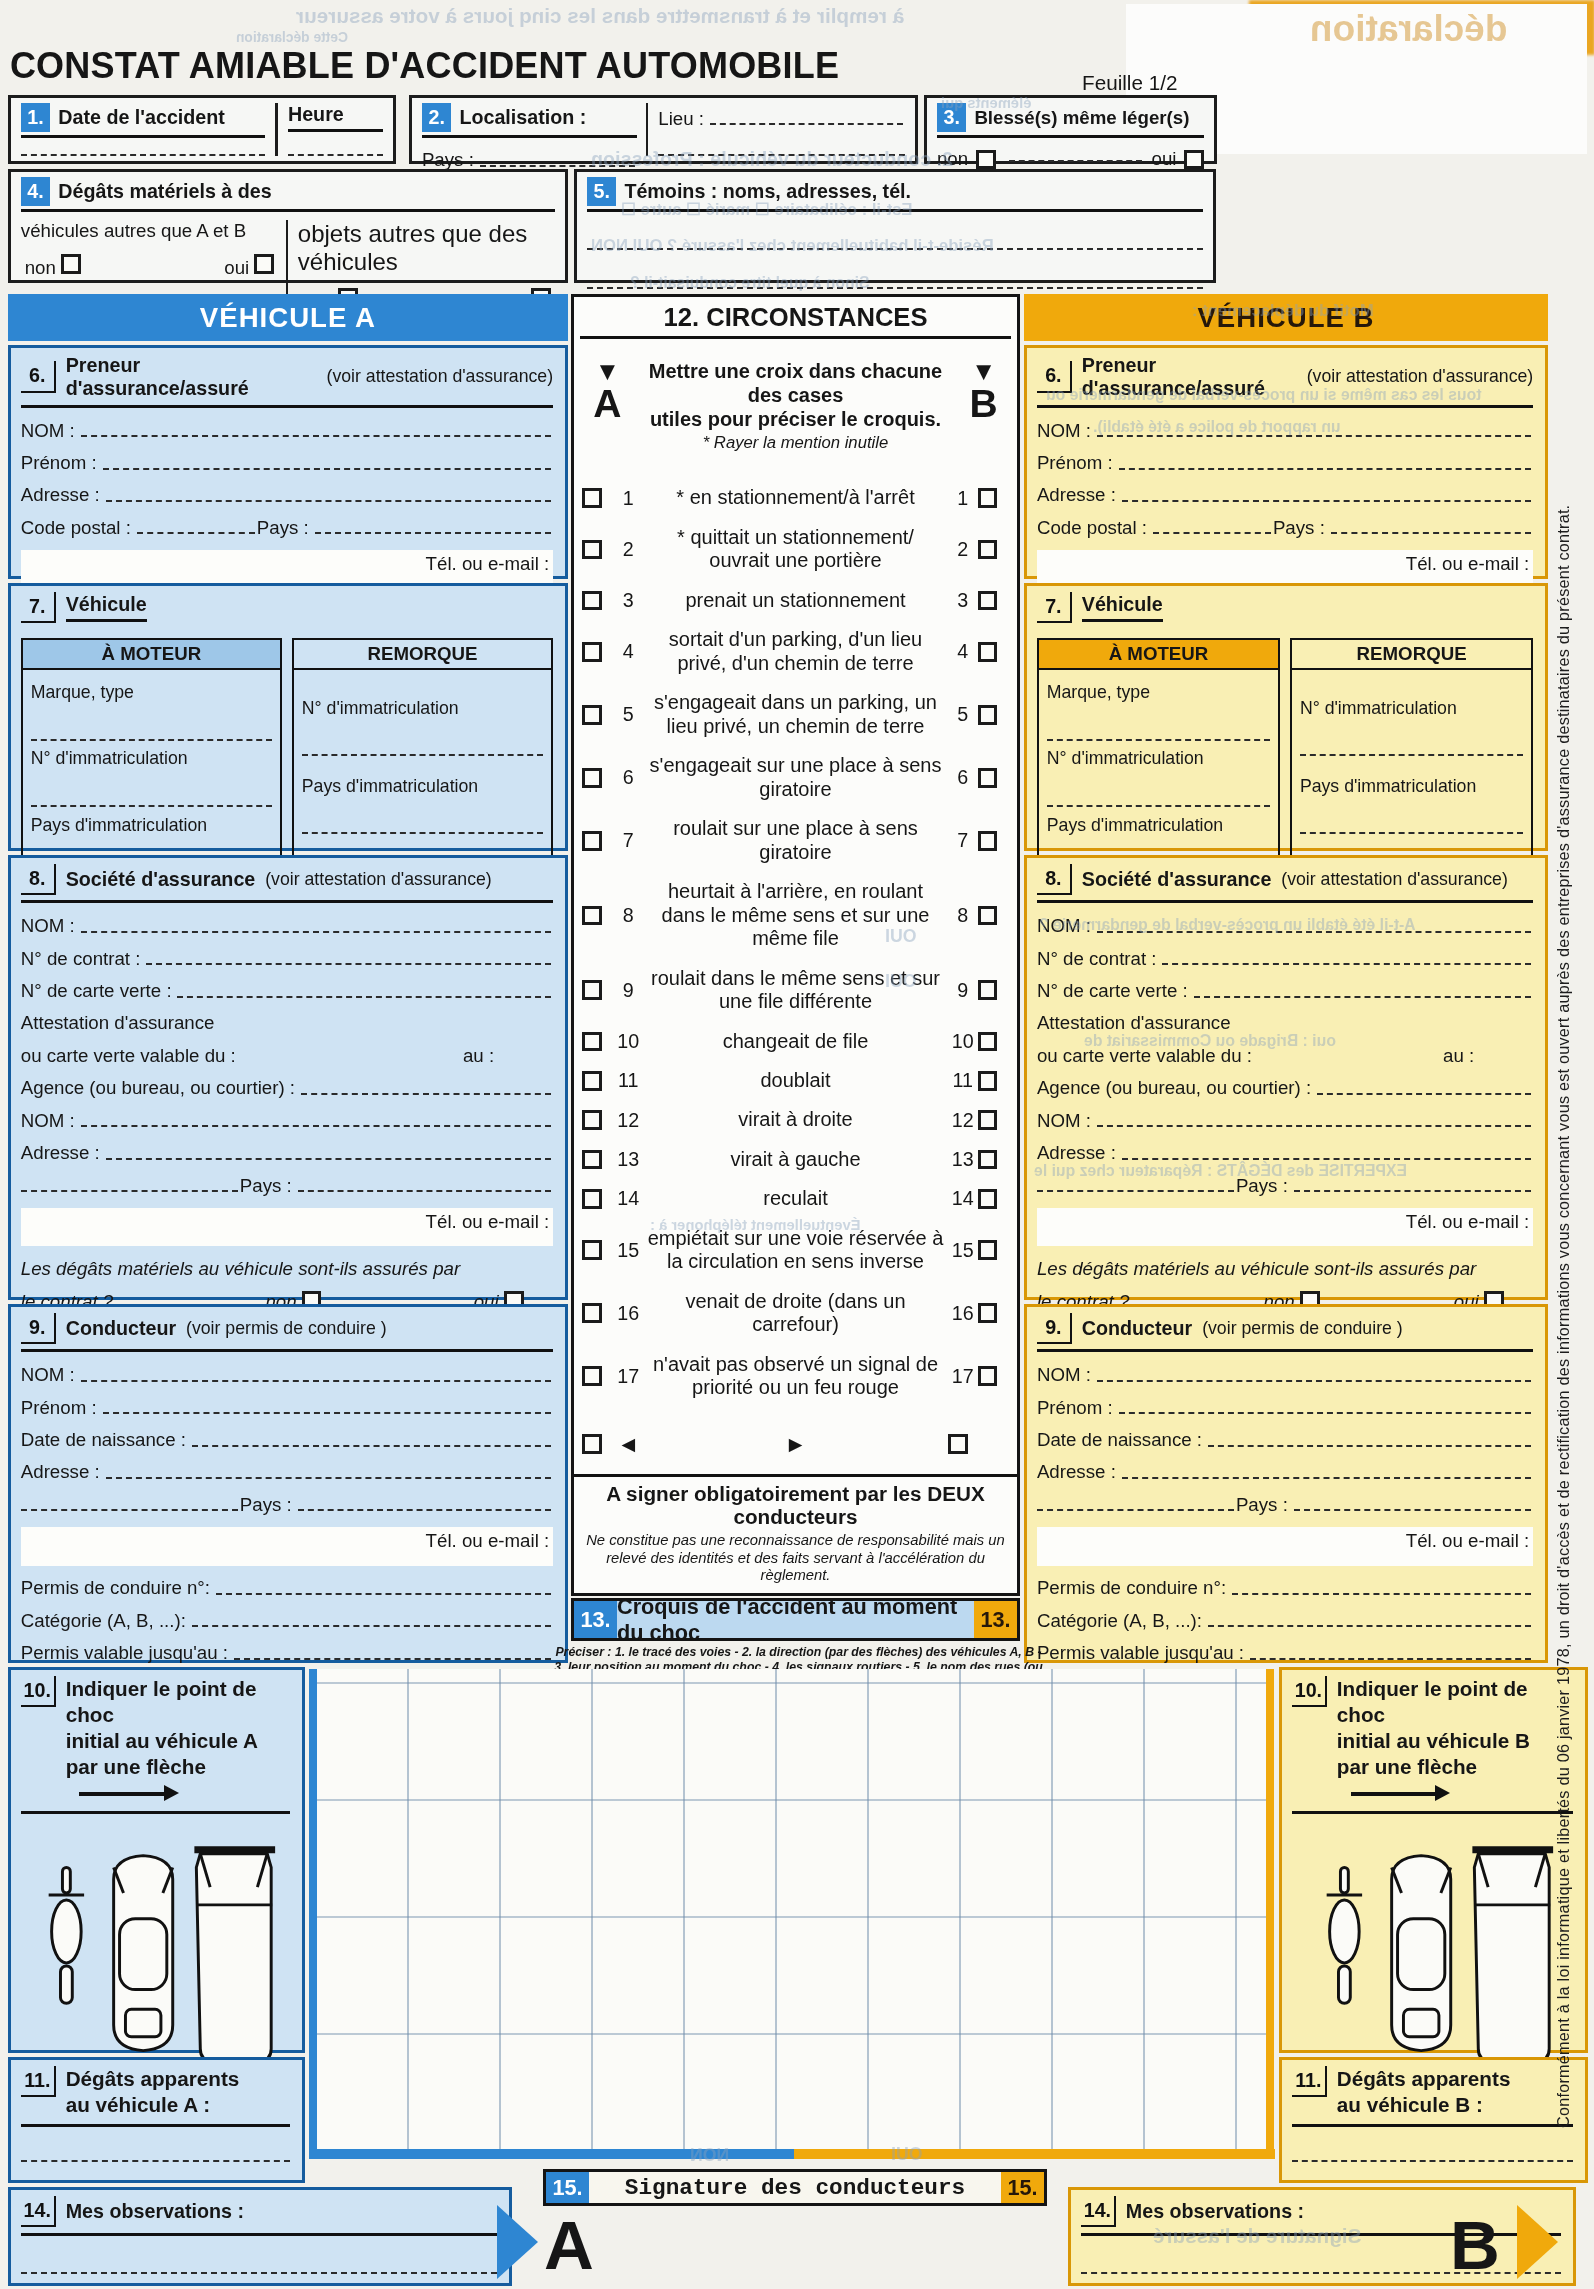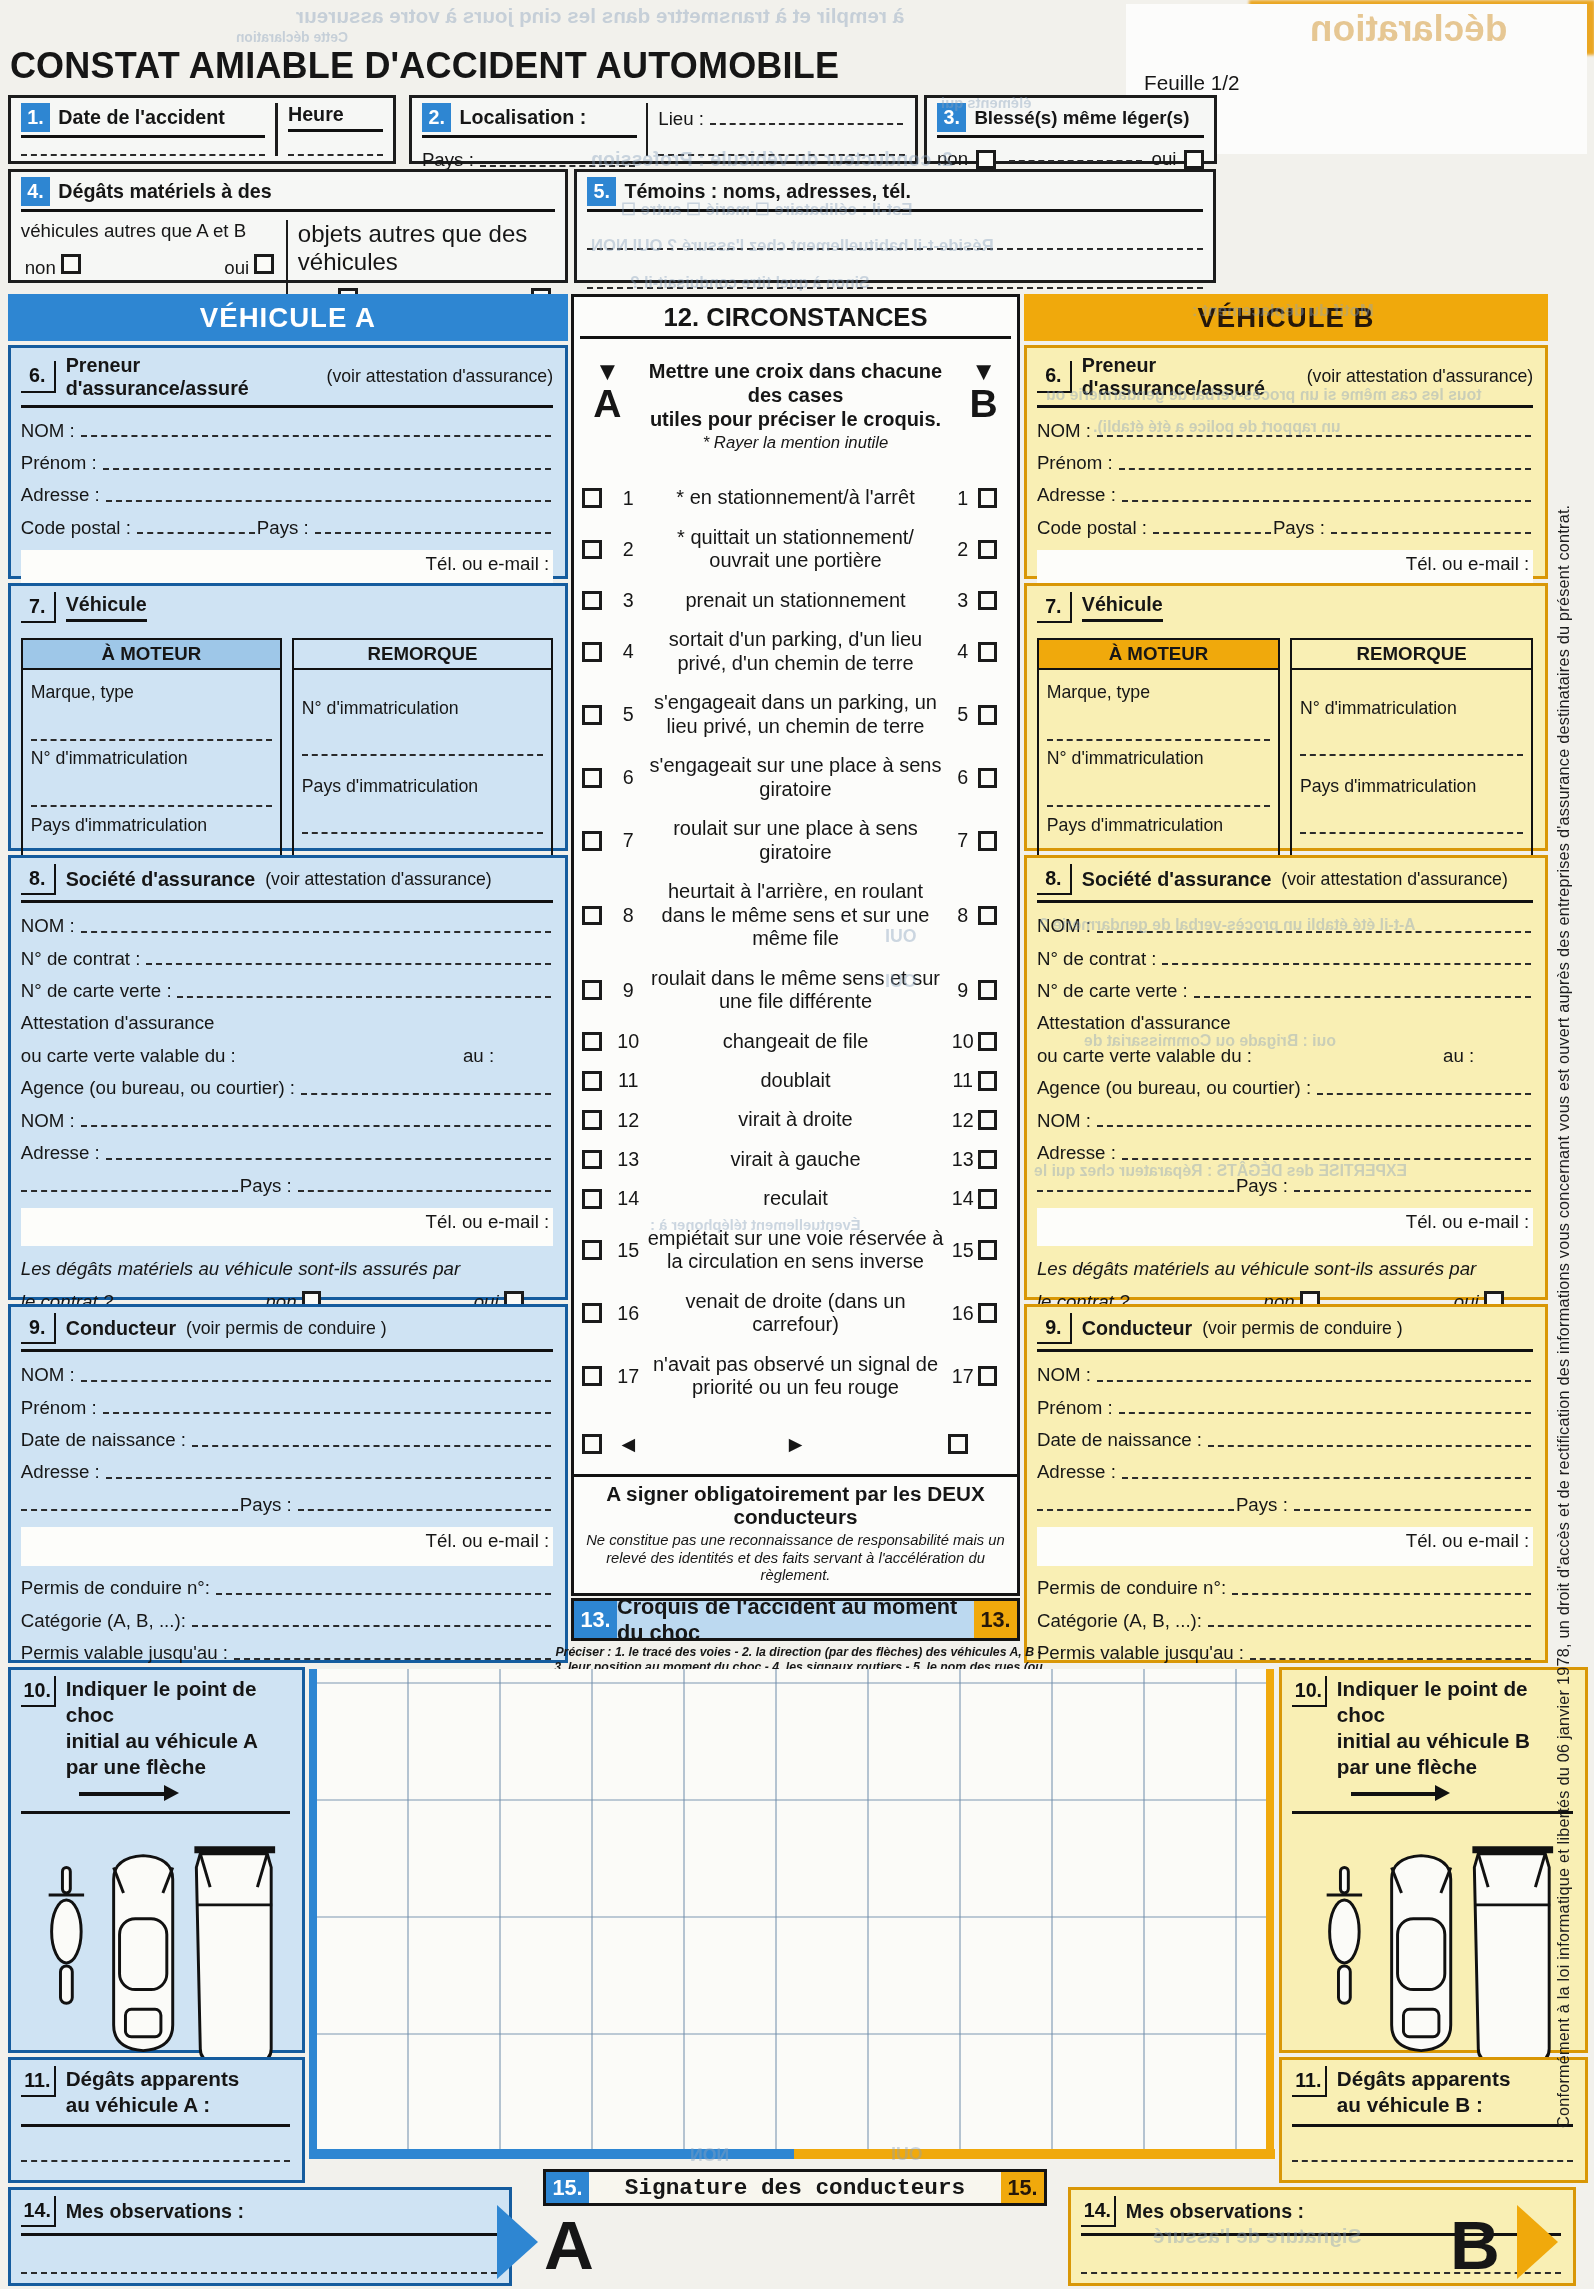--- a/index.html
+++ b/index.html
@@ -23,21 +23,21 @@
   .secB{background:#f9efb4;border:3px solid #d99706;}
   .sec-title{display:flex;align-items:center;gap:9.9px;border-bottom:3px solid #111;padding-bottom:4.9px;font-size:19.7px;}
   .sec-title .t{font-weight:bold;}
   .sec-title .p{font-weight:normal;font-size:17.7px;white-space:nowrap;}
   .topbox{position:absolute;box-sizing:border-box;background:#f6f7f5;border:3px solid #1c1c1c;padding:4.9px 9.9px;}
   .u{border-bottom:3px solid #111;padding-bottom:3px;}
   .it{font-style:italic;}
 
   
   #main-title{left:9.9px;top:45px;font-size:36px;font-weight:800;letter-spacing:0.2px;white-space:nowrap;}
-  #sheet-label{left:1144px;top:71px;font-size:20.7px;}
+  #sheet-label{left:1082px;top:71px;font-size:20.7px;}
   #white-cover{left:1126px;top:3.9px;width:461px;height:150px;background:#fcfcfb;}
   #orange-blob{left:1249px;top:0;width:346px;height:55px;background:#eaa012;filter:blur(1.5px);opacity:.92;}
 
   
   .bleed{position:absolute;color:#8aa2bd;opacity:.42;transform:scale(-1,1);transform-origin:center;white-space:nowrap;font-weight:bold;pointer-events:none;}
 
   
   .vehbarA{left:7.9px;top:294px;width:560px;height:47px;background:#2e86d2;color:#fff;display:flex;align-items:center;justify-content:center;font-size:27.6px;font-weight:bold;letter-spacing:1px;}
   .vehbarB{left:1024px;top:294px;width:524px;height:47px;background:#f0a90c;color:#26180a;display:flex;align-items:center;justify-content:center;font-size:27.6px;font-weight:bold;letter-spacing:1px;}
 

